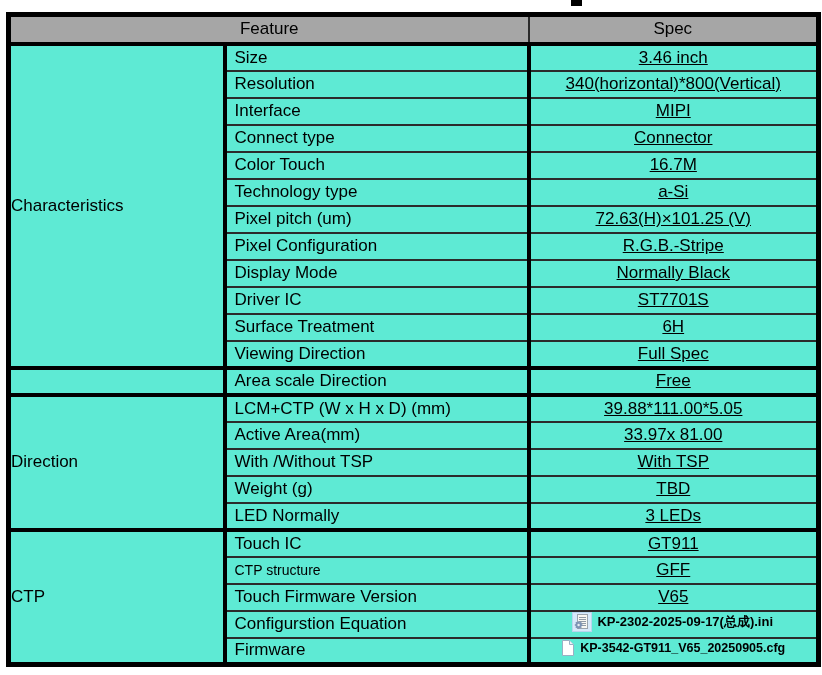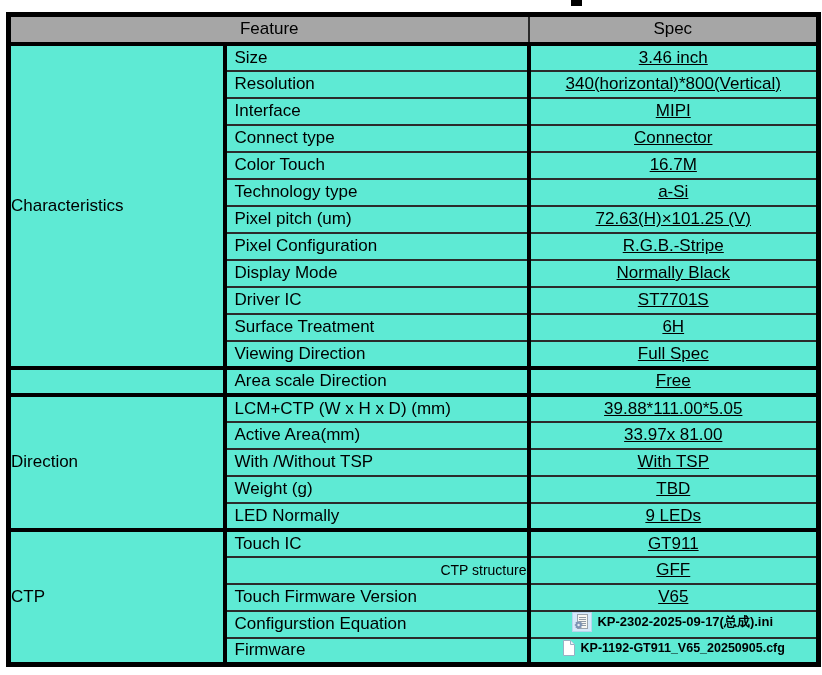--- a/index.html
+++ b/index.html
@@ -42,21 +42,21 @@
   td { height: 27px; background: #5eead4; }
   td.sec {
     text-align: left;
     border-right: 4px solid #000;
   }
   td.feat {
     text-align: left;
     padding-left: 8px;
     border-right: 4px solid #000;
   }
-  td.feat-small { font-size: 14px; text-align: right; }
+  td.feat-small { font-size: 14px; }
   td.spec { text-align: center; text-decoration: underline; }
   tr.sec-start td { border-top: 4px solid #000; }
   td.file-cell { padding: 0; }
   .file-item {
     display: inline-flex;
     align-items: center;
     gap: 6px;
     cursor: default;
   }
   .file-item .fname {
@@ -161,21 +161,21 @@
     <tr>
       <td class="feat">With /Without TSP</td>
       <td class="spec">With TSP</td>
     </tr>
     <tr>
       <td class="feat">Weight (g)</td>
       <td class="spec">TBD</td>
     </tr>
     <tr>
       <td class="feat">LED Normally</td>
-      <td class="spec">9 LEDs</td>
+      <td class="spec">3 LEDs</td>
     </tr>
 
     <tr class="sec-start">
       <td class="sec" rowspan="5">CTP</td>
       <td class="feat">Touch IC</td>
       <td class="spec">GT911</td>
     </tr>
     <tr>
       <td class="feat feat-small">CTP structure</td>
       <td class="spec">GFF</td>
@@ -204,18 +204,18 @@
     <tr>
       <td class="feat">Firmware</td>
       <td class="spec file-cell">
         <span class="file-item cfg">
           <span class="icon-wrap">
             <svg width="13" height="16" viewBox="0 0 13 16">
               <path d="M1.5 0.5 h7 l4 4 v11 h-11 z" fill="#ffffff" stroke="#9ab0c4" stroke-width="1"></path>
               <path d="M8.5 0.5 v4 h4" fill="#eef3f8" stroke="#9ab0c4" stroke-width="1"></path>
             </svg>
           </span>
-          <span class="fname">KP-1192-GT911_V65_20250905.cfg</span>
+          <span class="fname">KP-3542-GT911_V65_20250905.cfg</span>
         </span>
       </td>
     </tr>
   </tbody>
 </table>
 
 </body></html>

